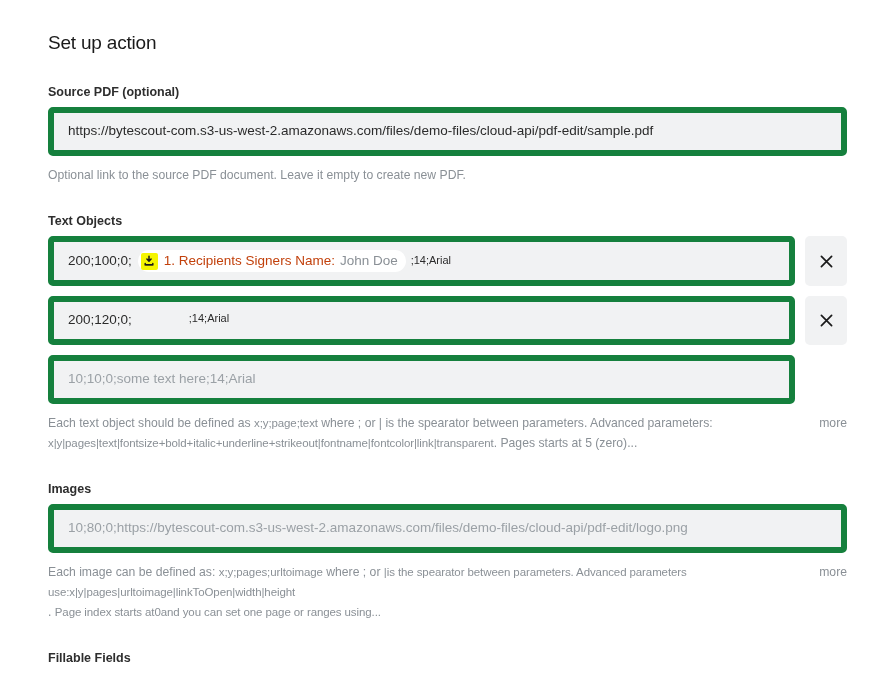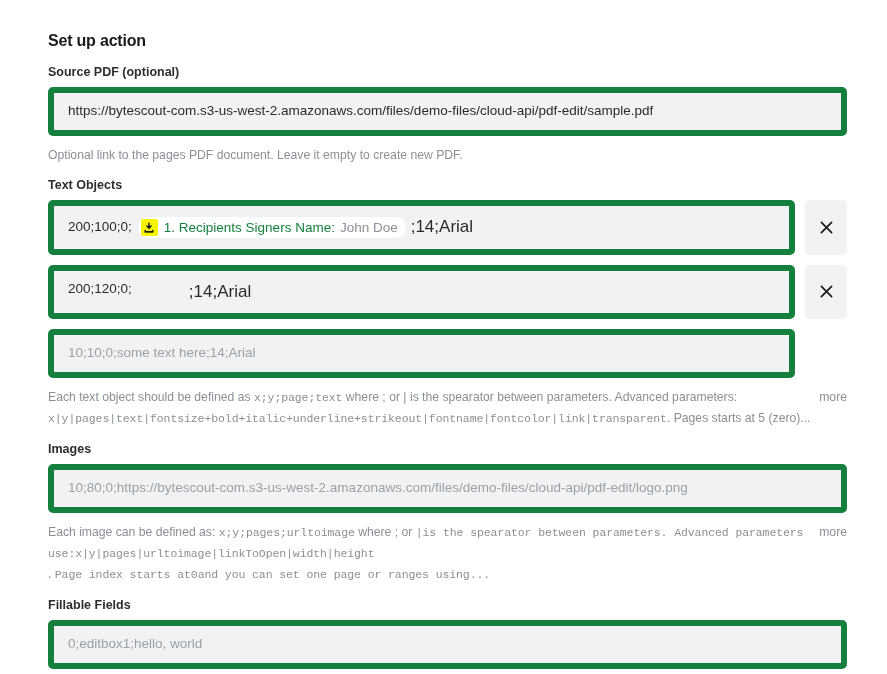--- a/index.html
+++ b/index.html
@@ -15,30 +15,30 @@
   }
   .page {
     width: 887px;
     height: 674px;
     background: #ffffff;
     padding: 20px 40px 0 48px;
     overflow: hidden;
     position: relative;
   }
   .page-title {
-    font-size: 16px;
-    font-weight: bold;
+    font-size: 19px;
+    font-weight: normal;
     color: #1a1a1a;
     letter-spacing: -0.2px;
     margin: 11px 0 0 0;
     line-height: 1.3;
   }
 
   
-  .field-group { margin-top: 12px; }
+  .field-group { margin-top: 28px; }
   .field-label {
     font-size: 12.5px;
     color: #2e2e2e;
     font-weight: 600;
     margin-bottom: 7px;
     line-height: 1.3;
   }
 
   .input-row {
     display: flex;
@@ -86,30 +86,30 @@
     width: 17px;
     height: 17px;
     background: #f5f500;
     border-radius: 2px;
     margin-right: 6px;
     flex: 0 0 auto;
   }
   .chip-icon svg { display: block; }
   .chip-label {
     font-size: 13.5px;
-    color: #15803d;
+    color: #c2410c;
     white-space: normal;
   }
   .chip-value {
     font-size: 13.5px;
     color: #8a9096;
     margin-left: 5px;
   }
   .suffix {
-    font-size: 17px;
+    font-size: 11px;
     color: #2b2b2b;
     margin-left: 4px;
   }
   .prefix {
     font-size: 13.5px;
     color: #2b2b2b;
     margin-right: 5px;
   }
 
   
@@ -132,21 +132,21 @@
   
   .helper {
     margin-top: 9px;
     font-size: 12.2px;
     color: #8a9096;
     line-height: 1.65;
     position: relative;
     padding-right: 0;
   }
   .helper .mono {
-    font-family: Liberation Mono, monospace;
+    font-family: Liberation Sans, sans-serif;
     font-size: 11.5px;
     letter-spacing: -0.1px;
   }
   .more-link {
     color: #8a9096;
     font-size: 12.2px;
     cursor: pointer;
     float: right;
     margin-left: 14px;
   }
@@ -157,21 +157,21 @@
 
 <div class="page">
 
   <h1 class="page-title">Set up action</h1>
 
   <div class="field-group">
     <div class="field-label">Source PDF (optional)</div>
     <div class="input-row">
       <div class="input-box">https://bytescout-com.s3-us-west-2.amazonaws.com/files/demo-files/cloud-api/pdf-edit/sample.pdf</div>
     </div>
-    <div class="helper">Optional link to the pages PDF document. Leave it empty to create new PDF.</div>
+    <div class="helper">Optional link to the source PDF document. Leave it empty to create new PDF.</div>
   </div>
 
   <div class="field-group">
     <div class="field-label">Text Objects</div>
 
     <div class="input-row">
       <div class="input-box">
         <span class="prefix">200;100;0;</span>
         <span class="chip">
           <span class="chip-icon">

